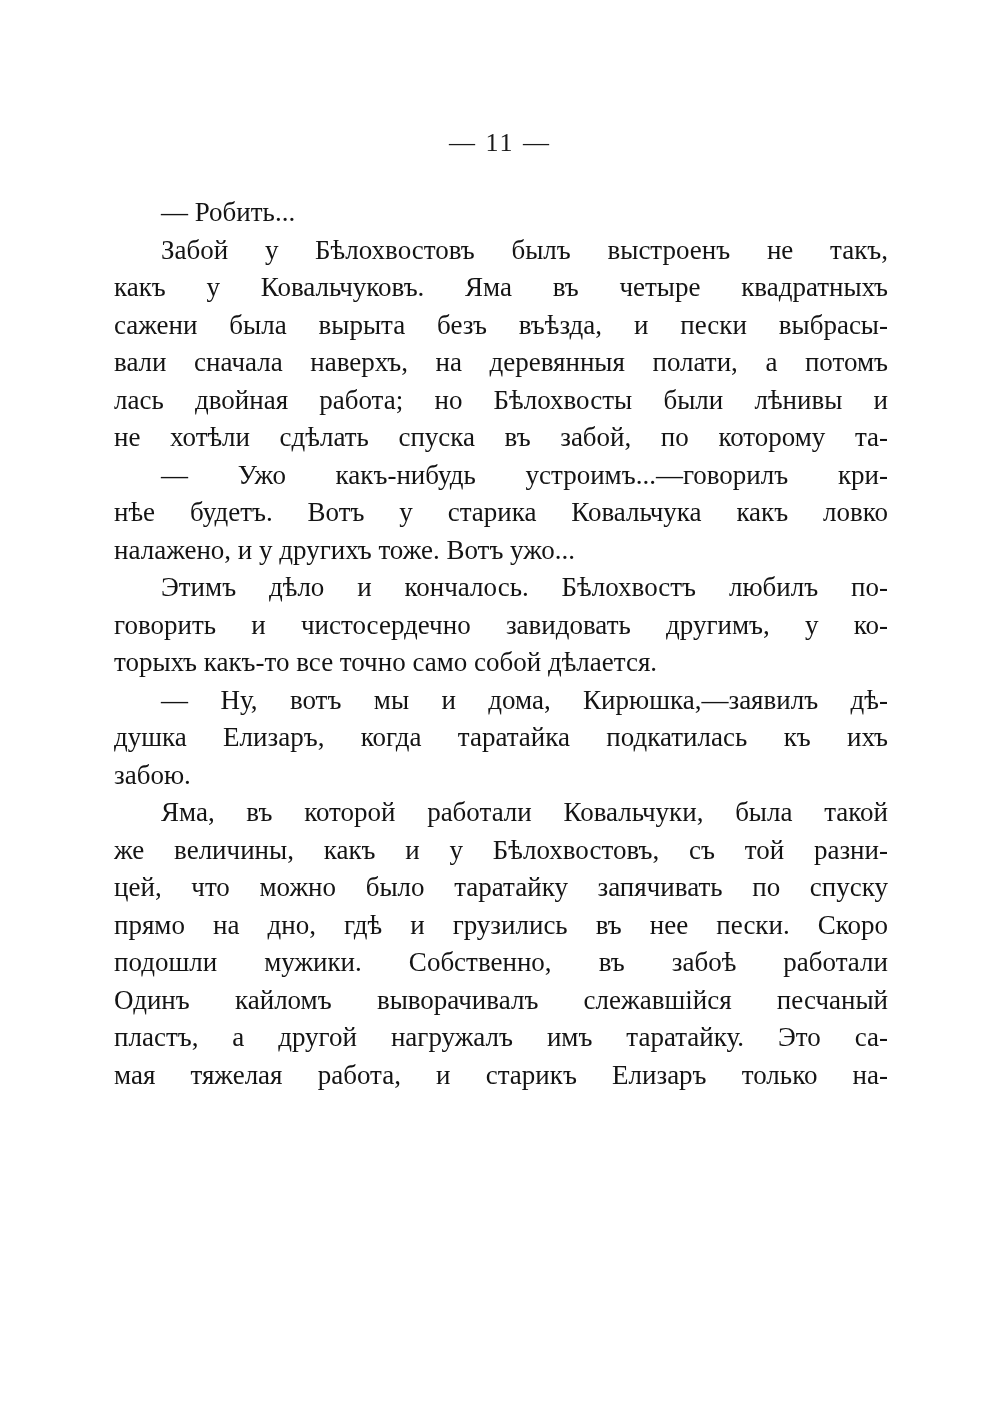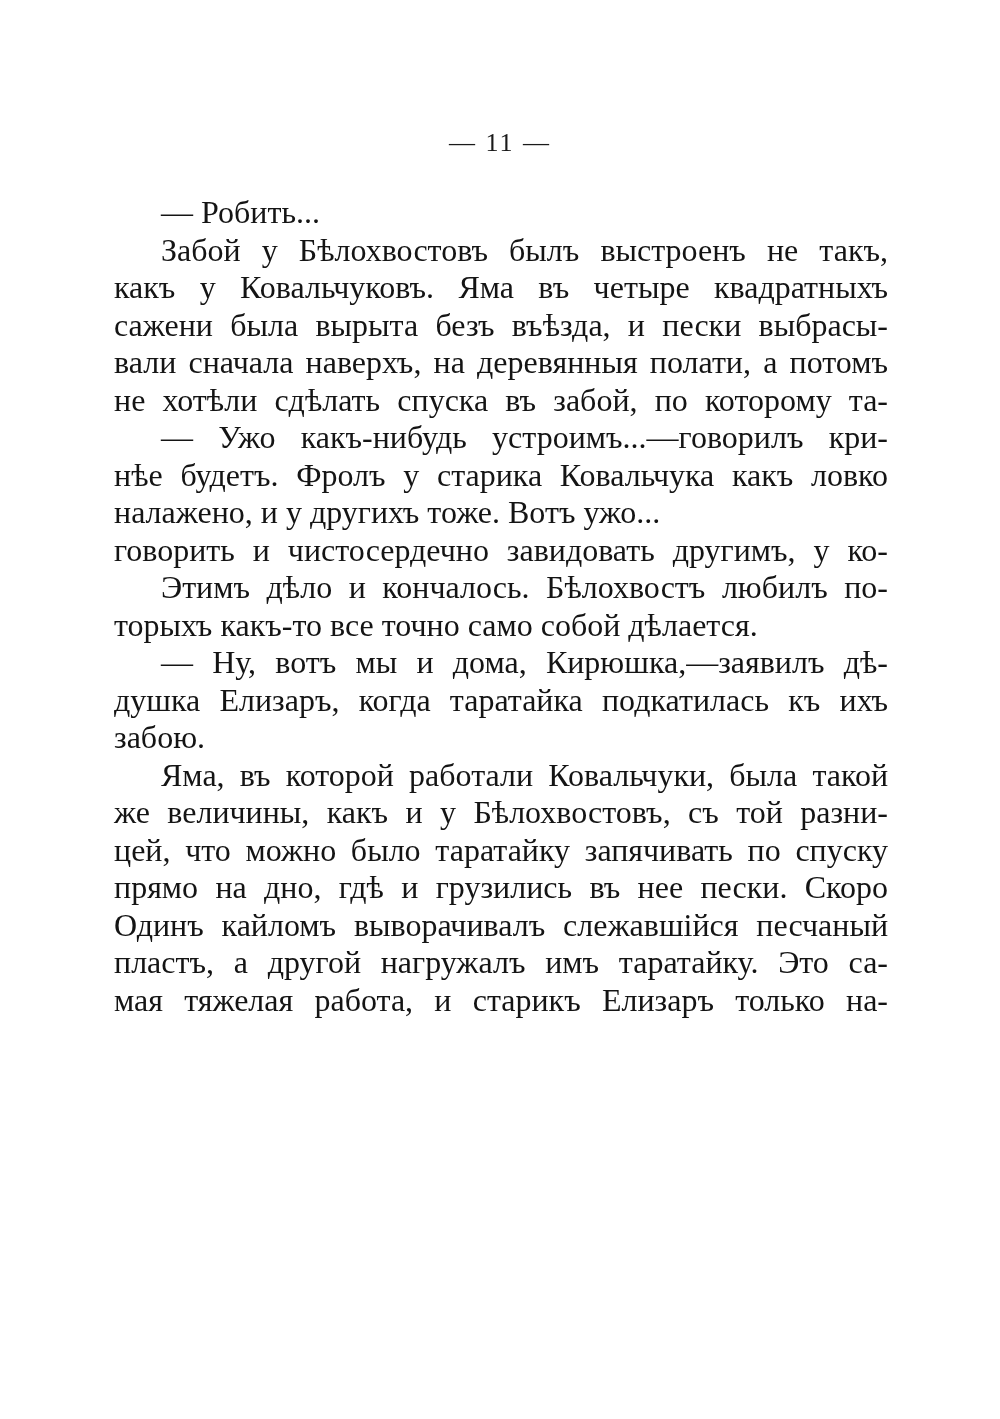--- a/index.html
+++ b/index.html
@@ -6,51 +6,53 @@
   body { width: 1000px; height: 1419px; position: relative; overflow: hidden; }
   .page { position: absolute; left: 0; top: 0; width: 1000px; height: 1419px; background: #ffffff; }
   .page-number {
     position: absolute; top: 128px; left: 0; width: 1000px; text-align: center;
     font-family: "Liberation Serif", "DejaVu Serif", serif; font-size: 26px; color: #1a1a1a;
     letter-spacing: 2px;
   }
   .text-block {
     position: absolute; left: 114px; top: 194px; width: 774px;
     font-family: "Liberation Serif", "DejaVu Serif", serif;
-    font-size: 32px; line-height: 37.5px; color: #141414;
+    font-size: 27px; line-height: 37.5px; color: #141414;
   }
   .line {
     display: block; height: 37.5px; white-space: nowrap;
     text-align: justify; text-align-last: justify;
   }
   .line.last { text-align-last: left; }
   .line.indent { padding-left: 47px; }
 </style>
 </head>
 <body>
 
 <div class="page">
   <div class="page-number">— 11 —</div>
   <div class="text-block" id="text-block">
       <span class="line indent last">— Робить...</span>
       <span class="line indent">Забой у Бѣлохвостовъ былъ выстроенъ не такъ,</span>
       <span class="line">какъ у Ковальчуковъ. Яма въ четыре квадратныхъ</span>
       <span class="line">сажени была вырыта безъ въѣзда, и пески выбрасы-</span>
       <span class="line">вали сначала наверхъ, на деревянныя полати, а потомъ</span>
+      <span class="line">лась двойная работа; но Бѣлохвосты были лѣнивы и</span>
       <span class="line">не хотѣли сдѣлать спуска въ забой, по которому та-</span>
       <span class="line indent">— Ужо какъ-нибудь устроимъ...—говорилъ кри-</span>
-      <span class="line">нѣе будетъ. Фролъ у старика Ковальчука какъ ловко</span>
+      <span class="line">нѣе будетъ. Вотъ у старика Ковальчука какъ ловко</span>
       <span class="line last">налажено, и у другихъ тоже. Вотъ ужо...</span>
+      <span class="line indent">Этимъ дѣло и кончалось. Бѣлохвостъ любилъ по-</span>
       <span class="line">говорить и чистосердечно завидовать другимъ, у ко-</span>
-      <span class="line indent">Этимъ дѣло и кончалось. Бѣлохвостъ любилъ по-</span>
       <span class="line last">торыхъ какъ-то все точно само собой дѣлается.</span>
       <span class="line indent">— Ну, вотъ мы и дома, Кирюшка,—заявилъ дѣ-</span>
       <span class="line">душка Елизаръ, когда таратайка подкатилась къ ихъ</span>
       <span class="line last">забою.</span>
       <span class="line indent">Яма, въ которой работали Ковальчуки, была такой</span>
       <span class="line">же величины, какъ и у Бѣлохвостовъ, съ той разни-</span>
       <span class="line">цей, что можно было таратайку запячивать по спуску</span>
       <span class="line">прямо на дно, гдѣ и грузились въ нее пески. Скоро</span>
+      <span class="line">подошли мужики. Собственно, въ забоѣ работали</span>
       <span class="line">Одинъ кайломъ выворачивалъ слежавшійся песчаный</span>
       <span class="line">пластъ, а другой нагружалъ имъ таратайку. Это са-</span>
       <span class="line">мая тяжелая работа, и старикъ Елизаръ только на-</span>
     </div>
 </div>
 
 </body></html>

